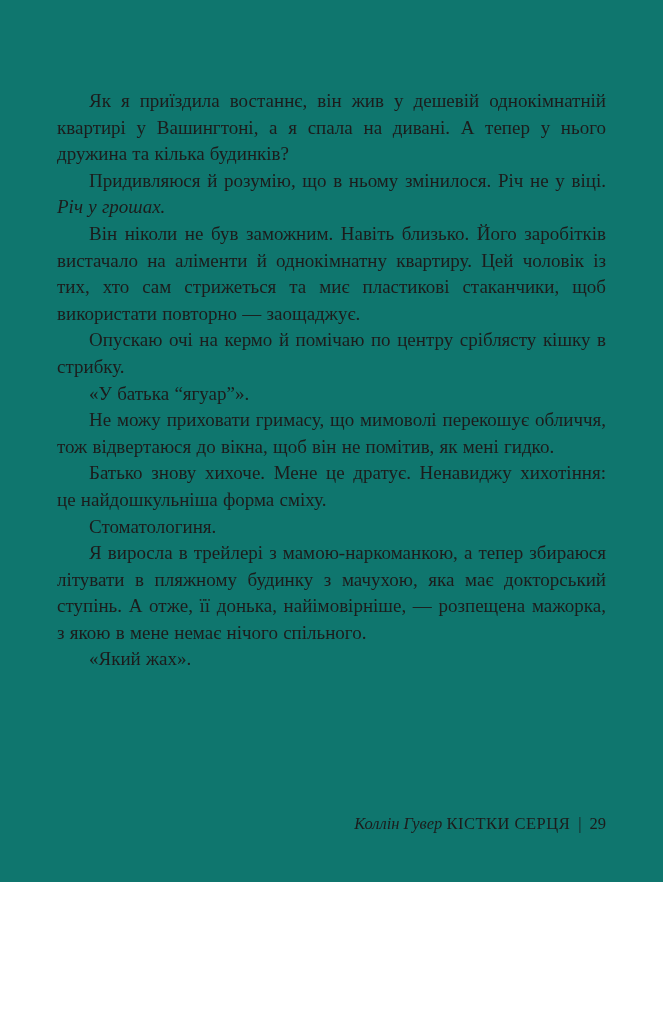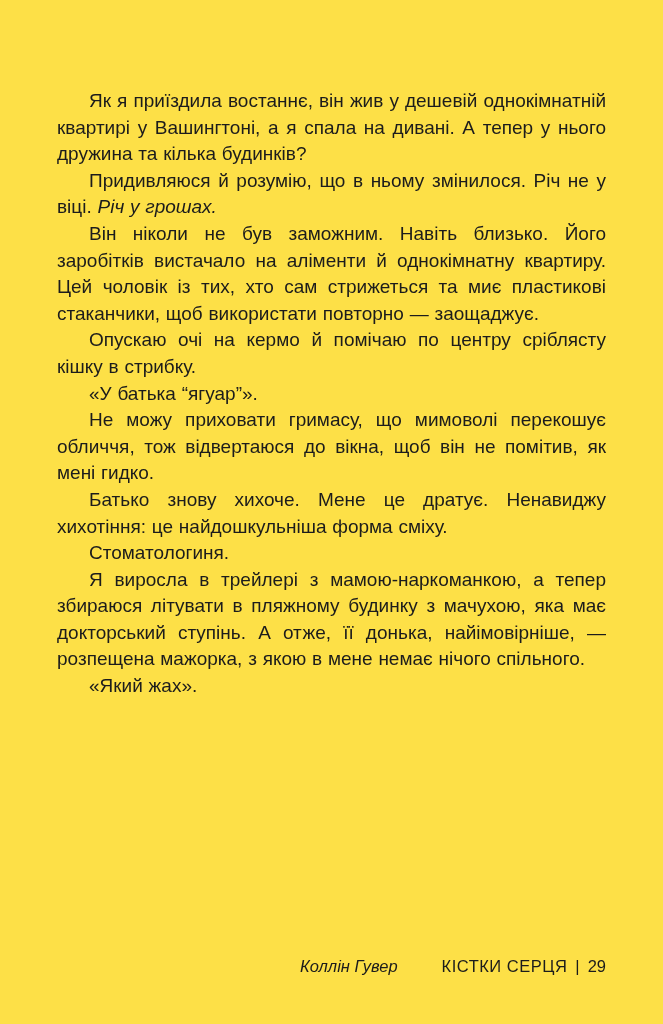--- a/index.html
+++ b/index.html
@@ -3,25 +3,25 @@
 <meta charset="utf-8">
 <style>
   html, body {
     margin: 0;
     padding: 0;
     background: #ffffff;
   }
   .book-page {
     position: relative;
     width: 663px;
-    height: 1024px;
+    height: 882px;
     box-sizing: border-box;
-    background: #fde047;
+    background: #0f766e;
     padding: 88px 57px 0 57px;
-    font-family: Liberation Sans, sans-serif;
+    font-family: Liberation Serif, serif;
     color: #1c1c1c;
     overflow: hidden;
   }
   .text-block p {
     margin: 0;
     font-size: 19px;
     line-height: 26.6px;
     text-align: justify;
     text-indent: 32px;
     word-spacing: 0.5px;
@@ -37,21 +37,20 @@
     color: #1c1c1c;
     white-space: nowrap;
   }
   .page-footer .author {
     font-style: italic;
     margin-right: 4px;
   }
   .page-footer .book-title {
     letter-spacing: 0.5px;
     margin-right: 8px;
-    margin-left: 40px;
   }
   .page-footer .bar {
     margin-right: 8px;
   }
 </style>
 </head>
 <body>
 
 <div class="book-page">
   <div class="text-block">

